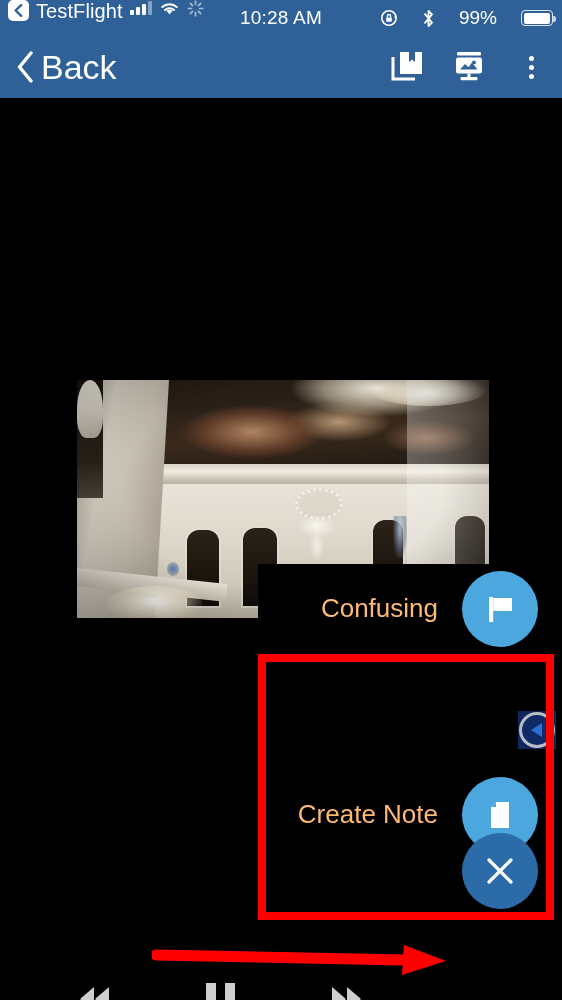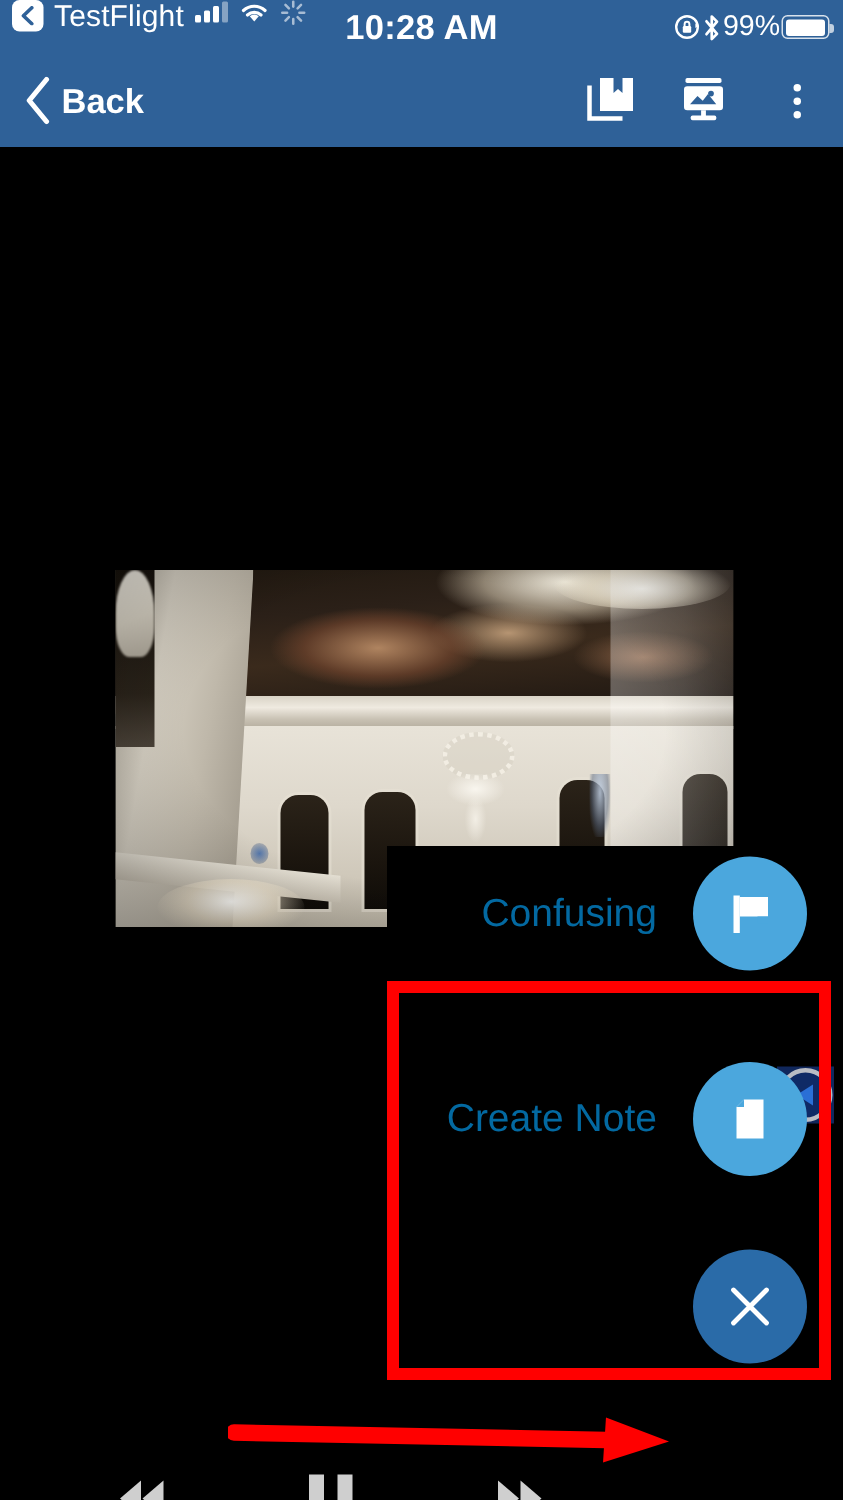--- a/index.html
+++ b/index.html
@@ -51,31 +51,31 @@
     color: #ffffff;
     font-weight: 400;
   }
   .sb-center {
     position: absolute;
     left: 0; top: 0;
     width: 562px; height: 36px;
     display: flex;
     align-items: center;
     justify-content: center;
-    font-size: 23px;
-    font-weight: 700;
+    font-size: 19px;
+    font-weight: 400;
     letter-spacing: 0.2px;
   }
   .sb-right {
     position: absolute;
     right: 9px; top: 0;
     height: 36px;
     display: flex;
     align-items: center;
-    gap: 1px;
+    gap: 24px;
   }
   .sb-batt-text {
     font-size: 19px;
     font-weight: 400;
   }
   .batt-shell {
     position: relative;
     width: 32px; height: 16px;
     border: 1.6px solid rgba(255,255,255,0.82);
     border-radius: 4px;
@@ -109,22 +109,22 @@
     left: 10px; top: 0;
     height: 62px;
     display: flex;
     align-items: center;
     gap: 6px;
     padding: 0 6px;
     cursor: pointer;
   }
   #nav-back-label {
     color: #ffffff;
-    font-size: 23px;
-    font-weight: 700;
+    font-size: 34px;
+    font-weight: 400;
   }
   .nav-actions {
     position: absolute;
     right: 0; top: 0;
     height: 62px;
     display: flex;
     align-items: center;
   }
   .nav-btn {
     width: 62px; height: 62px;
@@ -277,21 +277,21 @@
   .fab-row {
     position: absolute;
     right: 24px;
     display: flex;
     align-items: center;
     gap: 14px;
     pointer-events: auto;
     cursor: pointer;
   }
   .fab-label {
-    color: #0369a1;
+    color: #fdba74;
     font-size: 26px;
     font-weight: 400;
     background: #000000;
     padding: 4px 10px 5px 10px;
     white-space: nowrap;
     line-height: 1.15;
   }
   .fab-circle {
     width: 76px; height: 76px;
     border-radius: 50%;
@@ -551,21 +551,21 @@
         <span class="fab-circle">
           <svg width="38" height="38" viewBox="0 0 38 38" aria-hidden="true">
             <rect x="8" y="7" width="4.2" height="25" fill="#ffffff"></rect>
             <path d="M12.2 8 H31 v13 H12.2 z" fill="#ffffff"></path>
             <path d="M24 21 h7 v4.6 h-7 z" fill="#4ba7dd"></path>
           </svg>
         </span>
       </div>
 
 
-      <div class="fab-row" style="top:610px;">
+      <div class="fab-row" style="top:679px;">
         <span class="fab-label">Create Note</span>
         <span class="fab-circle">
           <svg width="38" height="38" viewBox="0 0 38 38" aria-hidden="true">
             <path d="M15 6 H28 V32 H10 V11 Z" fill="#ffffff"></path>
             <path d="M15 6 V11 H10 Z" fill="#4ba7dd"></path>
           </svg>
         </span>
       </div>
 
       <div class="fab-row" style="top:735px;">

